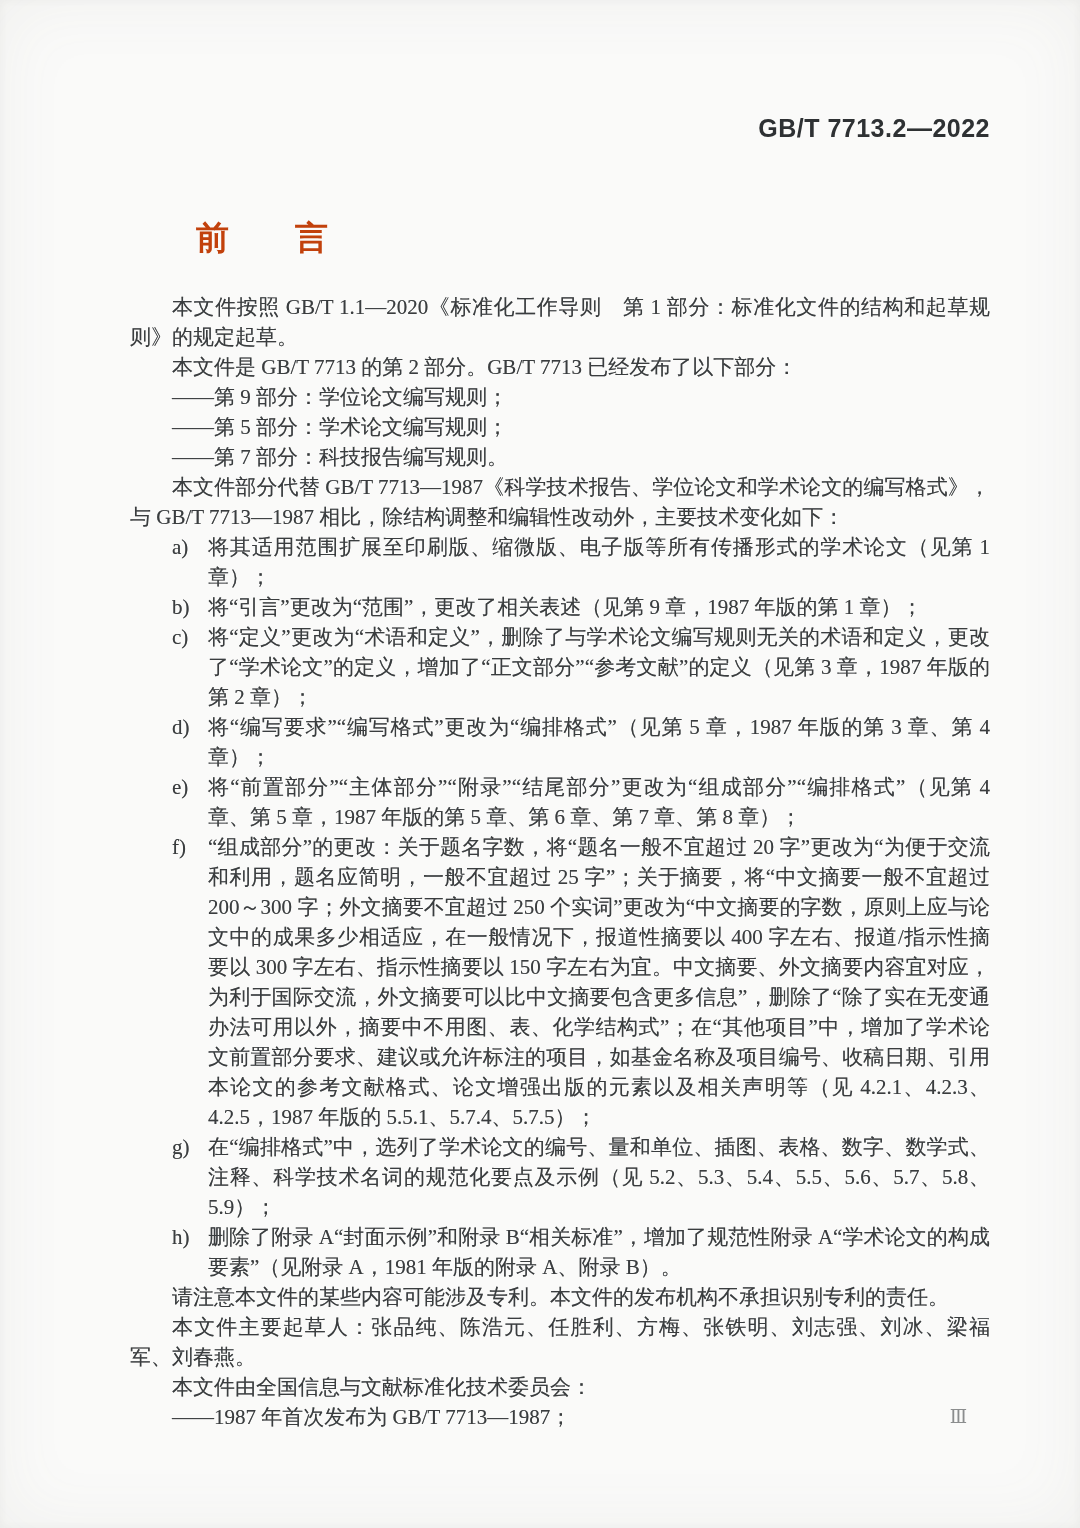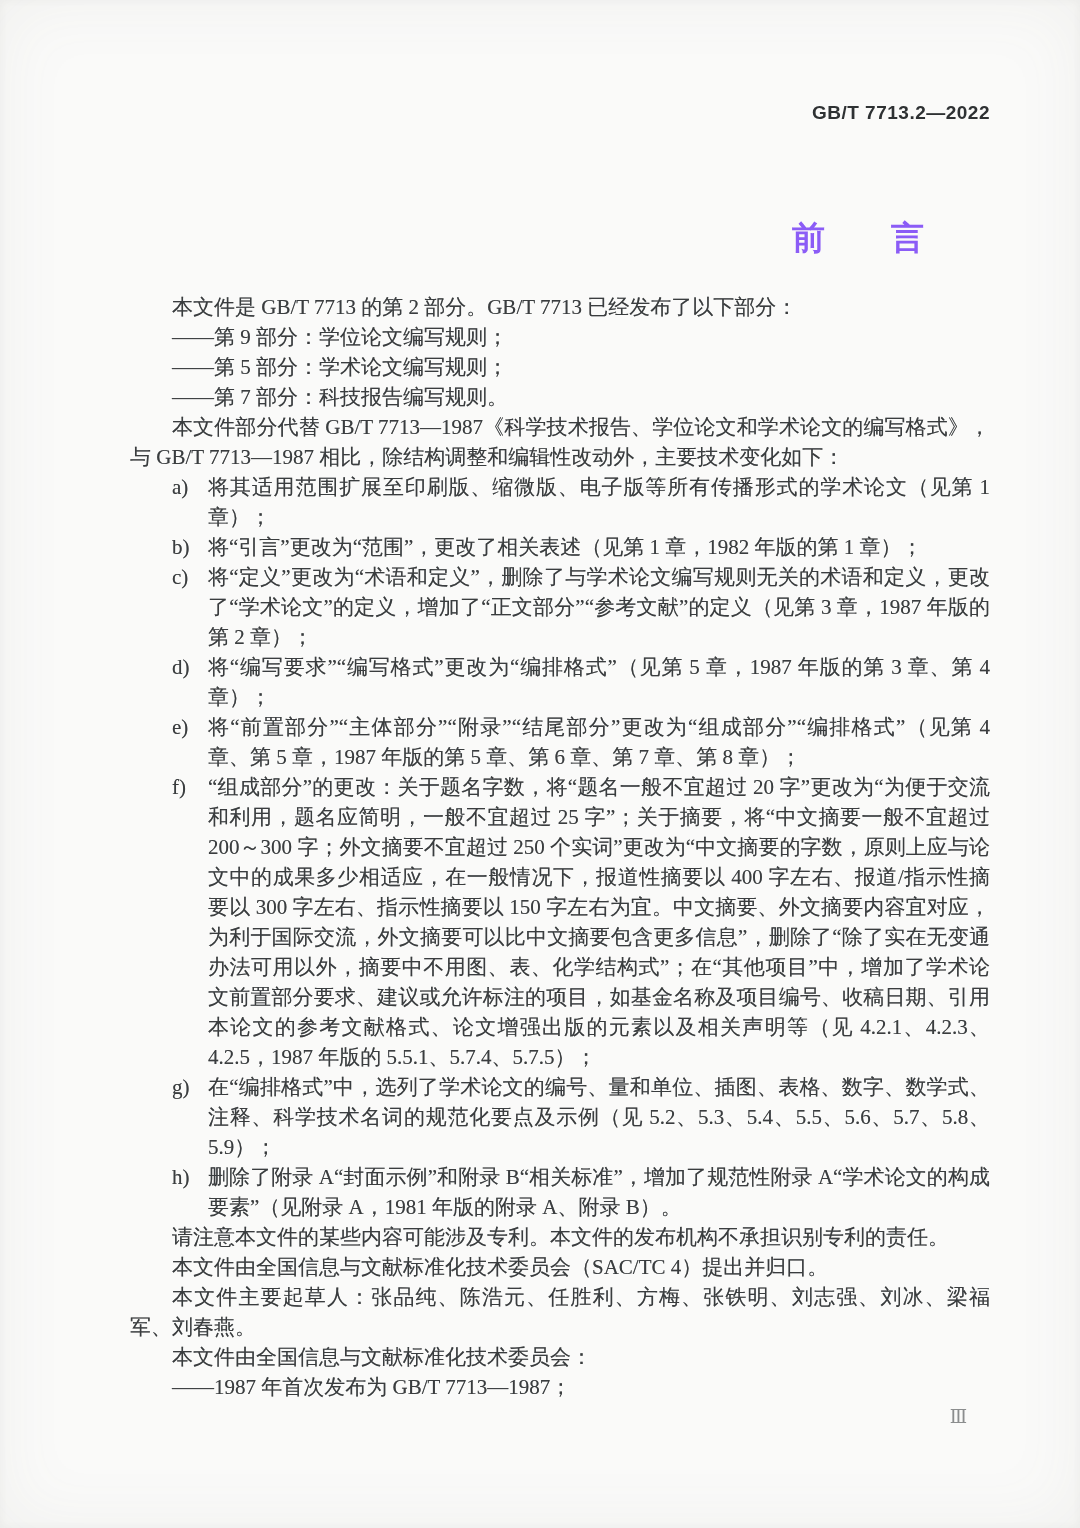--- a/index.html
+++ b/index.html
@@ -12,42 +12,42 @@
     width: 1080px;
     height: 1528px;
     margin: 0 auto;
     background: #fafaf9;
     box-shadow: inset 0 0 70px rgba(110,110,105,0.07), inset 0 0 8px rgba(110,110,105,0.06);
     overflow: hidden;
     color: #383b3d;
   }
   .std-number {
     position: absolute;
-    top: 102px;
+    top: 114px;
     right: 90px;
     font-family: "Liberation Sans", "DejaVu Sans", sans-serif;
     font-weight: bold;
-    font-size: 19px;
+    font-size: 25px;
     letter-spacing: 0.5px;
     color: #2e3133;
     margin-left: 48px;
   }
   .doc-title {
     position: absolute;
     top: 194px;
     left: 130px;
     width: 860px;
-    text-align: right;
+    text-align: left;
     font-family: "Liberation Sans", "DejaVu Sans", sans-serif;
     font-weight: bold;
     font-size: 33px;
     letter-spacing: 2em;
     padding-left: 2em;
     box-sizing: border-box;
-    color: #8b5cf6;
+    color: #c2410c;
   }
   .body-text {
     position: absolute;
     top: 292px;
     left: 130px;
     width: 860px;
     font-family: "Liberation Serif", "DejaVu Serif", serif;
     font-size: 21px;
     line-height: 30px;
     text-align: justify;
@@ -71,34 +71,34 @@
 </style>
 </head>
 <body>
 
 <div class="page">
   <div class="std-number">GB/T 7713.2—2022</div>
 
   <h1 class="doc-title">前言</h1>
 
   <main class="body-text">
+      <div class="block para"><span class="item-text">本文件按照 GB/T 1.1—2020《标准化工作导则　第 1 部分：标准化文件的结构和起草规则》的规定起草。</span></div>
       <div class="block para"><span class="item-text">本文件是 GB/T 7713 的第 2 部分。GB/T 7713 已经发布了以下部分：</span></div>
       <div class="block dash"><span class="item-text">——第 9 部分：学位论文编写规则；</span></div>
       <div class="block dash"><span class="item-text">——第 5 部分：学术论文编写规则；</span></div>
       <div class="block dash"><span class="item-text">——第 7 部分：科技报告编写规则。</span></div>
       <div class="block para"><span class="item-text">本文件部分代替 GB/T 7713—1987《科学技术报告、学位论文和学术论文的编写格式》，与 GB/T 7713—1987 相比，除结构调整和编辑性改动外，主要技术变化如下：</span></div>
       <div class="block letter"><span class="item-label">a)</span><span class="item-text">将其适用范围扩展至印刷版、缩微版、电子版等所有传播形式的学术论文（见第 1 章）；</span></div>
-      <div class="block letter"><span class="item-label">b)</span><span class="item-text">将“引言”更改为“范围”，更改了相关表述（见第 1 章，1982 年版的第 1 章）；</span></div>
+      <div class="block letter"><span class="item-label">b)</span><span class="item-text">将“引言”更改为“范围”，更改了相关表述（见第 9 章，1987 年版的第 1 章）；</span></div>
       <div class="block letter"><span class="item-label">c)</span><span class="item-text">将“定义”更改为“术语和定义”，删除了与学术论文编写规则无关的术语和定义，更改了“学术论文”的定义，增加了“正文部分”“参考文献”的定义（见第 3 章，1987 年版的第 2 章）；</span></div>
       <div class="block letter"><span class="item-label">d)</span><span class="item-text">将“编写要求”“编写格式”更改为“编排格式”（见第 5 章，1987 年版的第 3 章、第 4 章）；</span></div>
       <div class="block letter"><span class="item-label">e)</span><span class="item-text">将“前置部分”“主体部分”“附录”“结尾部分”更改为“组成部分”“编排格式”（见第 4 章、第 5 章，1987 年版的第 5 章、第 6 章、第 7 章、第 8 章）；</span></div>
       <div class="block letter"><span class="item-label">f)</span><span class="item-text">“组成部分”的更改：关于题名字数，将“题名一般不宜超过 20 字”更改为“为便于交流和利用，题名应简明，一般不宜超过 25 字”；关于摘要，将“中文摘要一般不宜超过 200～300 字；外文摘要不宜超过 250 个实词”更改为“中文摘要的字数，原则上应与论文中的成果多少相适应，在一般情况下，报道性摘要以 400 字左右、报道/指示性摘要以 300 字左右、指示性摘要以 150 字左右为宜。中文摘要、外文摘要内容宜对应，为利于国际交流，外文摘要可以比中文摘要包含更多信息”，删除了“除了实在无变通办法可用以外，摘要中不用图、表、化学结构式”；在“其他项目”中，增加了学术论文前置部分要求、建议或允许标注的项目，如基金名称及项目编号、收稿日期、引用本论文的参考文献格式、论文增强出版的元素以及相关声明等（见 4.2.1、4.2.3、4.2.5，1987 年版的 5.5.1、5.7.4、5.7.5）；</span></div>
       <div class="block letter"><span class="item-label">g)</span><span class="item-text">在“编排格式”中，选列了学术论文的编号、量和单位、插图、表格、数字、数学式、注释、科学技术名词的规范化要点及示例（见 5.2、5.3、5.4、5.5、5.6、5.7、5.8、5.9）；</span></div>
       <div class="block letter"><span class="item-label">h)</span><span class="item-text">删除了附录 A“封面示例”和附录 B“相关标准”，增加了规范性附录 A“学术论文的构成要素”（见附录 A，1981 年版的附录 A、附录 B）。</span></div>
       <div class="block para"><span class="item-text">请注意本文件的某些内容可能涉及专利。本文件的发布机构不承担识别专利的责任。</span></div>
-      <div class="block para"><span class="item-text">本文件由全国信息与文献标准化技术委员会（SAC/TC 4）提出并归口。</span></div>
       <div class="block para"><span class="item-text">本文件主要起草人：张品纯、陈浩元、任胜利、方梅、张铁明、刘志强、刘冰、梁福军、刘春燕。</span></div>
       <div class="block para"><span class="item-text">本文件由全国信息与文献标准化技术委员会：</span></div>
       <div class="block dash"><span class="item-text">——1987 年首次发布为 GB/T 7713—1987；</span></div>
     </main>
 
   <div class="page-number">Ⅲ</div>
 </div>
 
 </body></html>

